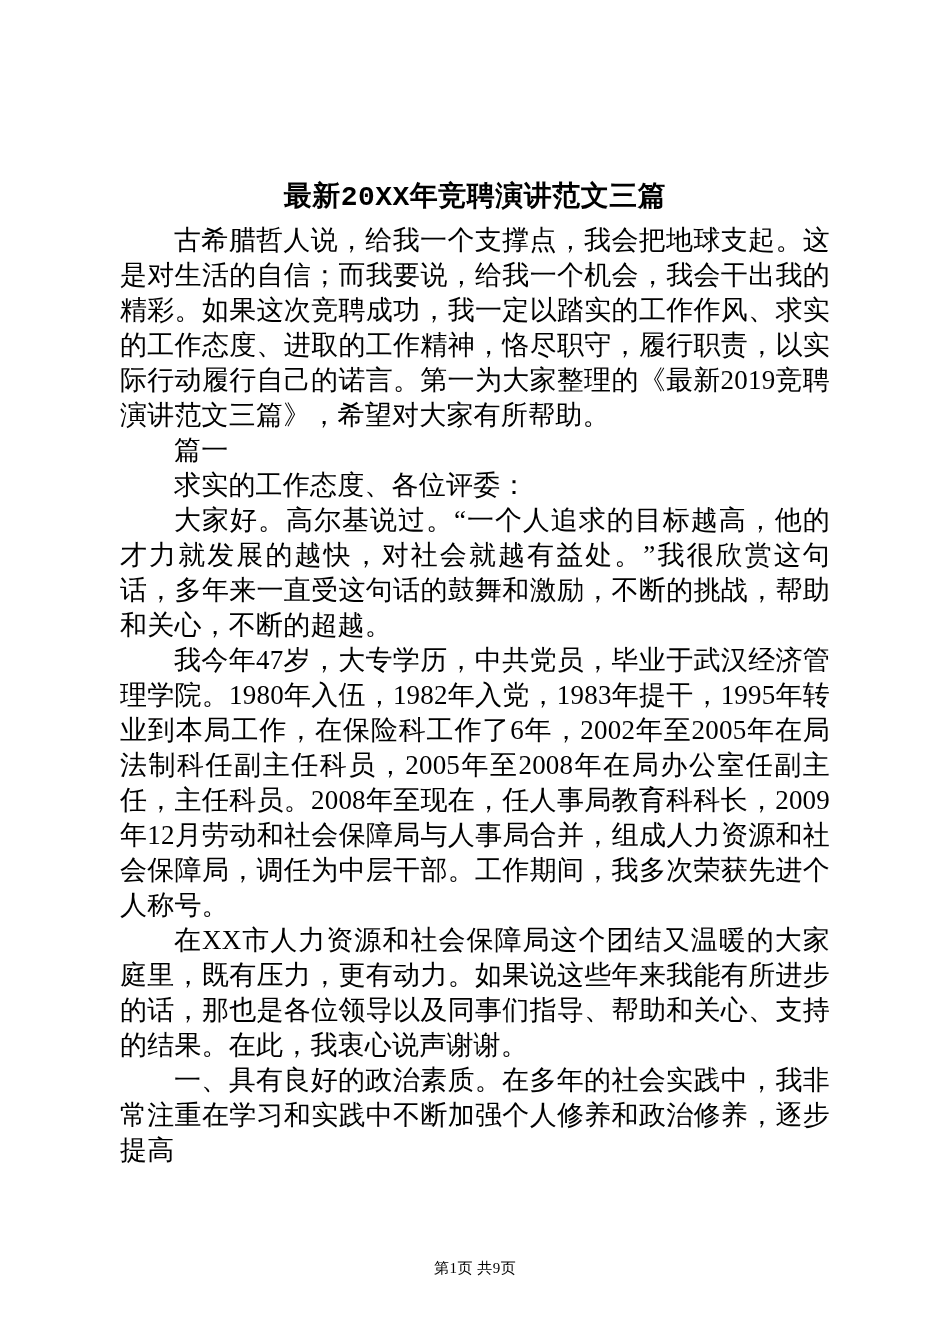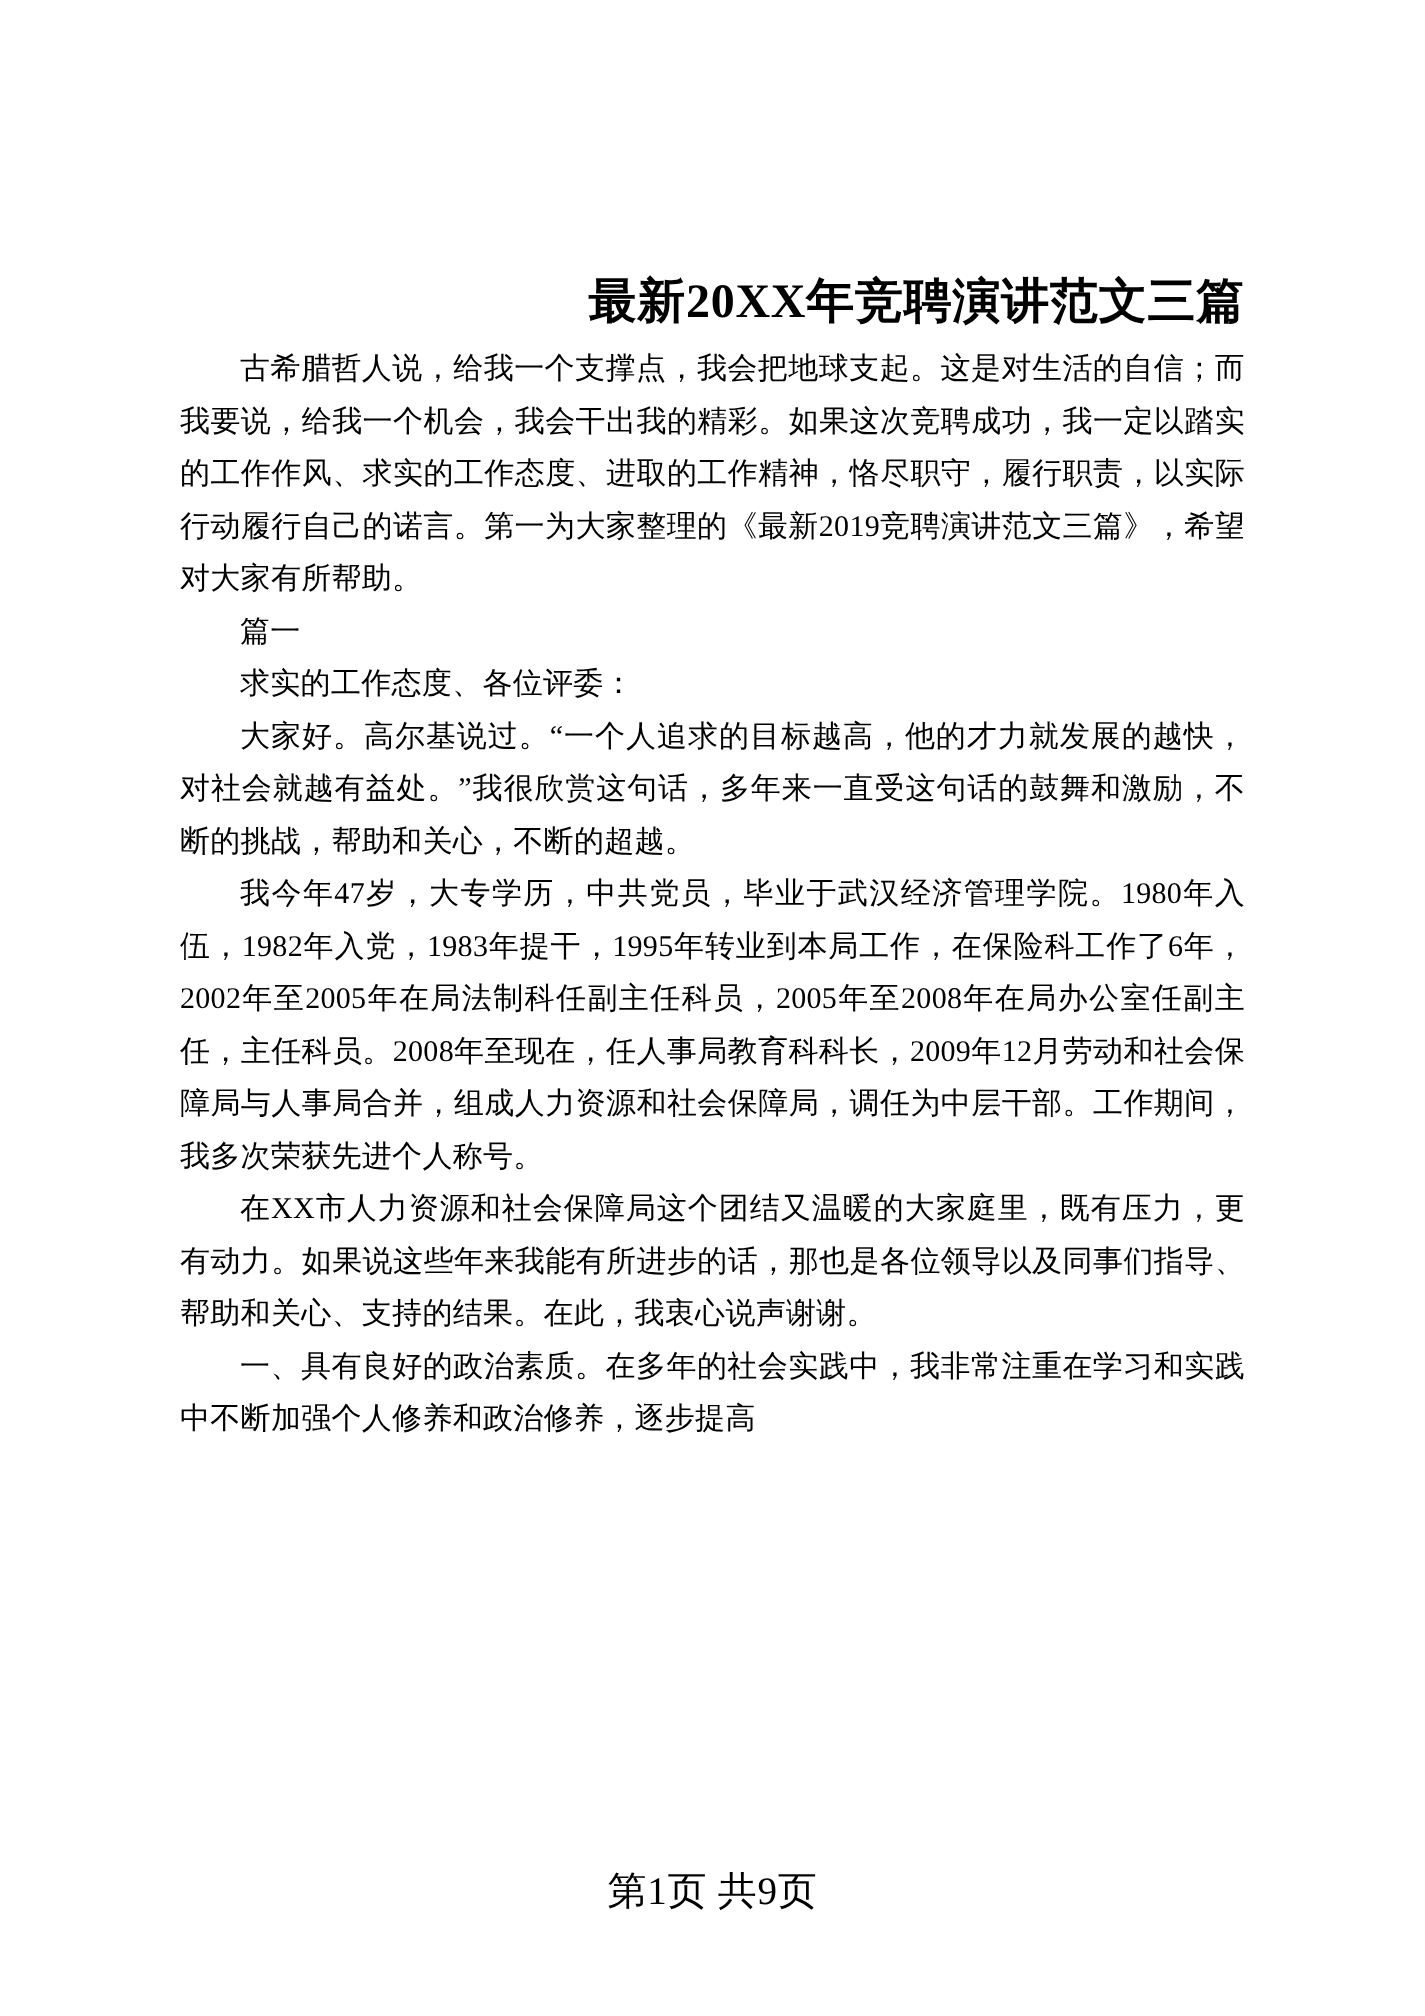--- a/index.html
+++ b/index.html
@@ -22,45 +22,45 @@
     padding: 0;
     position: relative;
   }
   .doc-body {
     position: absolute;
     left: 120px;
     top: 178px;
     width: 710px;
   }
   .doc-title {
-    font-size: 32px;
+    font-size: 28px;
     font-weight: bold;
     letter-spacing: 0.5px;
     line-height: 1.4;
     margin: 0 0 6px 0;
-    text-align: right;
-    font-family: Liberation Serif, serif;
+    text-align: center;
+    font-family: Liberation Mono, monospace;
   }
   .para {
-    font-size: 20px;
+    font-size: 27px;
     line-height: 35px;
     text-align: justify;
     text-justify: inter-ideograph;
     margin: 0;
     text-indent: 2em;
     letter-spacing: 0.2px;
     font-family: "Liberation Serif", "DejaVu Serif", serif;
   }
   .footer {
     position: absolute;
     left: 0;
     right: 0;
     bottom: 66px;
     text-align: center;
-    font-size: 26px;
+    font-size: 15px;
     font-family: "Liberation Serif", "DejaVu Serif", serif;
     letter-spacing: 0.5px;
   }
   .footer .pg {
     display: inline-block;
   }
 </style>
 </head>
 <body>
 

